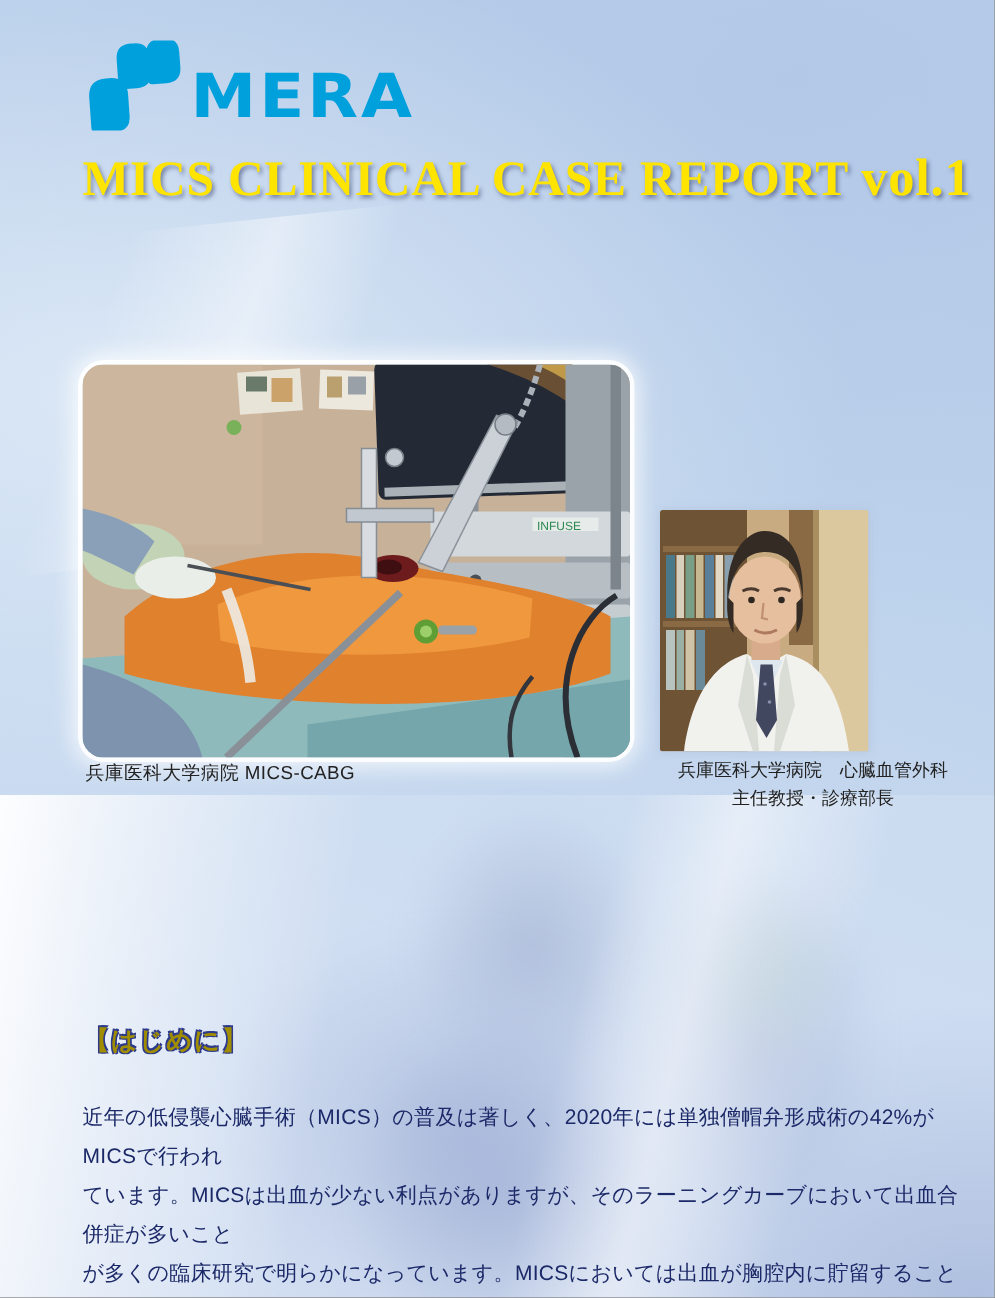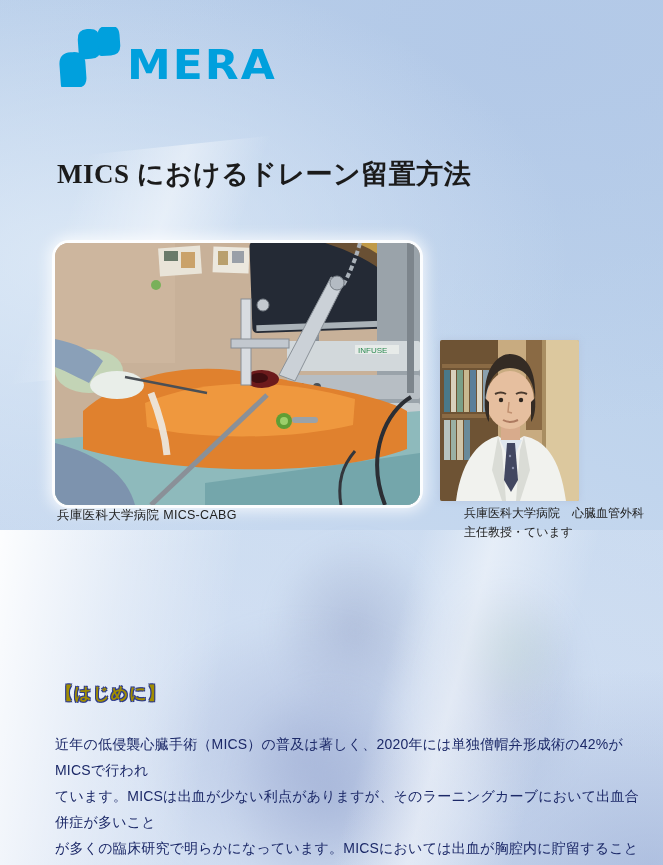--- a/index.html
+++ b/index.html
@@ -65,21 +65,21 @@
     position:absolute;left:55px;top:243px;width:365px;height:262px;border-radius:14px;overflow:hidden;
     box-shadow:0 0 0 3px rgba(255,255,255,.85), 0 0 14px 6px rgba(255,255,255,.75);
   }
   .photo-doctor{
     position:absolute;left:440px;top:340px;width:139px;height:161px;border-radius:2px;overflow:hidden;
     box-shadow:0 0 6px rgba(180,195,220,.8);
   }
   .photo-surgery svg,.photo-doctor svg{display:block;width:100%;height:100%;}
 
   .caption-left{position:absolute;left:57px;top:507px;font-size:12.5px;color:#222;letter-spacing:.3px;}
-  .caption-right{position:absolute;left:464px;top:504px;font-size:12px;color:#222;line-height:19px;}
+  .caption-right{position:absolute;left:452px;top:504px;font-size:12px;color:#222;line-height:19px;text-align:center;}
   .caption-right .doctor-name{font-size:15px;font-weight:bold;color:#111;margin-top:3px;letter-spacing:1px;}
 
   
   .intro-heading{
     position:absolute;left:56px;top:682px;font-size:17px;font-weight:bold;letter-spacing:1px;
     color:#a18d00;
     text-shadow:-1px -1px 0 #2d3a8c, 1px -1px 0 #2d3a8c, -1px 1px 0 #2d3a8c, 1px 1px 0 #2d3a8c;
   }
   .intro-body{
     position:absolute;left:55px;top:731px;width:592px;
@@ -107,23 +107,23 @@
     <svg width="64" height="60" viewBox="0 0 64 60" aria-hidden="true">
       <g fill="#00a0dd" transform="rotate(-4 32 30)">
         <path d="M2 56 L2 36 Q2 24 14 24 L16 24 Q28 24 28 36 L28 50 Q28 60 18 60 L6 60 Q2 60 2 56 Z"></path>
         <path d="M22 30 L22 12 Q22 2 32 2 L34 2 Q44 2 44 12 L44 22 Q44 32 34 32 L25 32 Q22 32 22 30 Z"></path>
         <path d="M42 28 L42 10 Q42 0 52 0 L54 0 Q64 0 64 10 L64 20 Q64 30 54 30 L45 30 Q42 30 42 28 Z"></path>
       </g>
     </svg>
     <div class="logo-text">MERA</div>
   </div>
 
+  <div class="report-title"><span>MICS CLINICAL CASE REPORT </span><span class="vol">vol.1</span></div>
 
   <div class="doc-title">
-    <div>MICS におけるドレーン留置方法</div>
   </div>
 
   <div class="photo-surgery">
     <svg viewBox="0 0 365 262" preserveAspectRatio="none" aria-hidden="true">
 
       <rect x="0" y="0" width="365" height="262" fill="#c8b199"></rect>
       <rect x="0" y="0" width="120" height="120" fill="#cdb69e"></rect>
 
       <rect x="104" y="4" width="42" height="28" fill="#e9e4d8" transform="rotate(-4 125 18)"></rect>
       <rect x="109" y="8" width="14" height="10" fill="#6a7a6a"></rect>
@@ -230,21 +230,21 @@
       <circle cx="61" cy="60" r="2.2" fill="#2e2620"></circle>
       <circle cx="81" cy="60" r="2.2" fill="#2e2620"></circle>
       <path d="M69 62 L68 72 L72 73" stroke="#c09070" stroke-width="1.5" fill="none"></path>
       <path d="M63 80 Q70 84 78 80" stroke="#ad7a60" stroke-width="2" fill="none"></path>
     </svg>
   </div>
 
   <div class="caption-left">兵庫医科大学病院 MICS-CABG</div>
   <div class="caption-right">
     <div>兵庫医科大学病院　心臓血管外科</div>
-    <div>主任教授・ています</div>
+    <div>主任教授・診療部長</div>
   </div>
 
   <div class="intro-heading">【はじめに】</div>
   <div class="intro-body">近年の低侵襲心臓手術（MICS）の普及は著しく、2020年には単独僧帽弁形成術の42%がMICSで行われ
 ています。MICSは出血が少ない利点がありますが、そのラーニングカーブにおいて出血合併症が多いこと
 が多くの臨床研究で明らかになっています。MICSにおいては出血が胸腔内に貯留することが多いため、不
 十分なドレナージは気付かぬうちに大量出血から血胸に繋がるため、注意が必要です。
 　MICS手術でドレーンに求められる特徴や選択について、実際のMICS-CABGと弁膜症MICSのドレーン
 留置方法についてご紹介します。</div>
 

